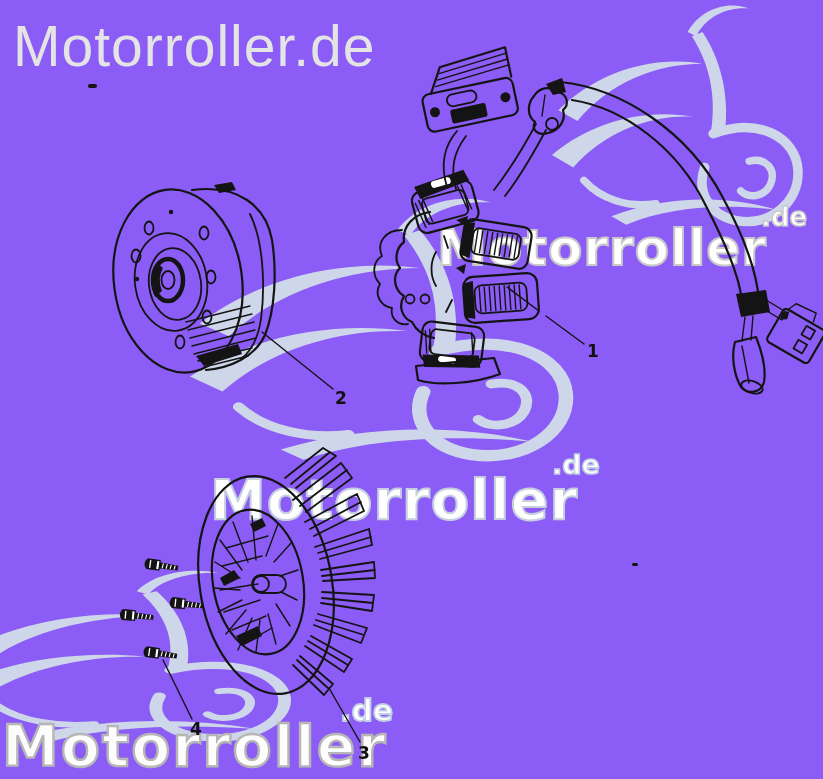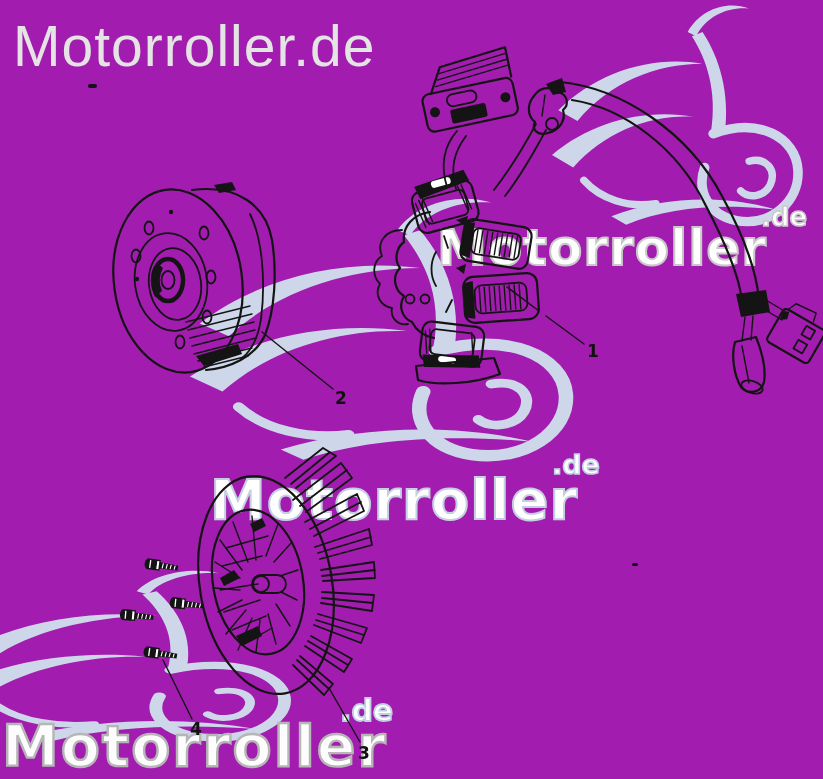--- a/index.html
+++ b/index.html
@@ -1,16 +1,16 @@
 <!DOCTYPE html>
 <html><head>
 <meta charset="utf-8">
 <style>
   html,body { margin:0; padding:0; background:#ffffff; }
-  .canvas { position:relative; width:823px; height:779px; background:#a21caf; overflow:hidden; }
+  .canvas { position:relative; width:823px; height:779px; background:#8b5cf6; overflow:hidden; }
   svg { position:absolute; left:0; top:0; display:block; }
 
   
   .wm-topleft   { font-family:"Liberation Sans", sans-serif; font-size:57px; fill:#e4e4e4; letter-spacing:1px; }
   .wm-tech      { font-family:"DejaVu Sans", sans-serif; font-weight:bold; }
   .wm-right-big { font-size:50px; fill:#ffffff; stroke:#c9c9c9; stroke-width:2px; letter-spacing:1px; }
   .wm-right-de  { font-size:26px; fill:#ffffff; stroke:#c9c9c9; stroke-width:1.6px; }
   .wm-center-big{ font-size:56px; fill:#ffffff; stroke:#c5cfe0; stroke-width:2px; letter-spacing:1px; }
   .wm-center-de { font-size:27px; fill:#ffffff; stroke:#c3cfe5; stroke-width:1.6px; }
   .wm-bottom-big{ font-size:57px; fill:#fdfdfd; stroke:#b6b6b6; stroke-width:2.4px; letter-spacing:2px; }

